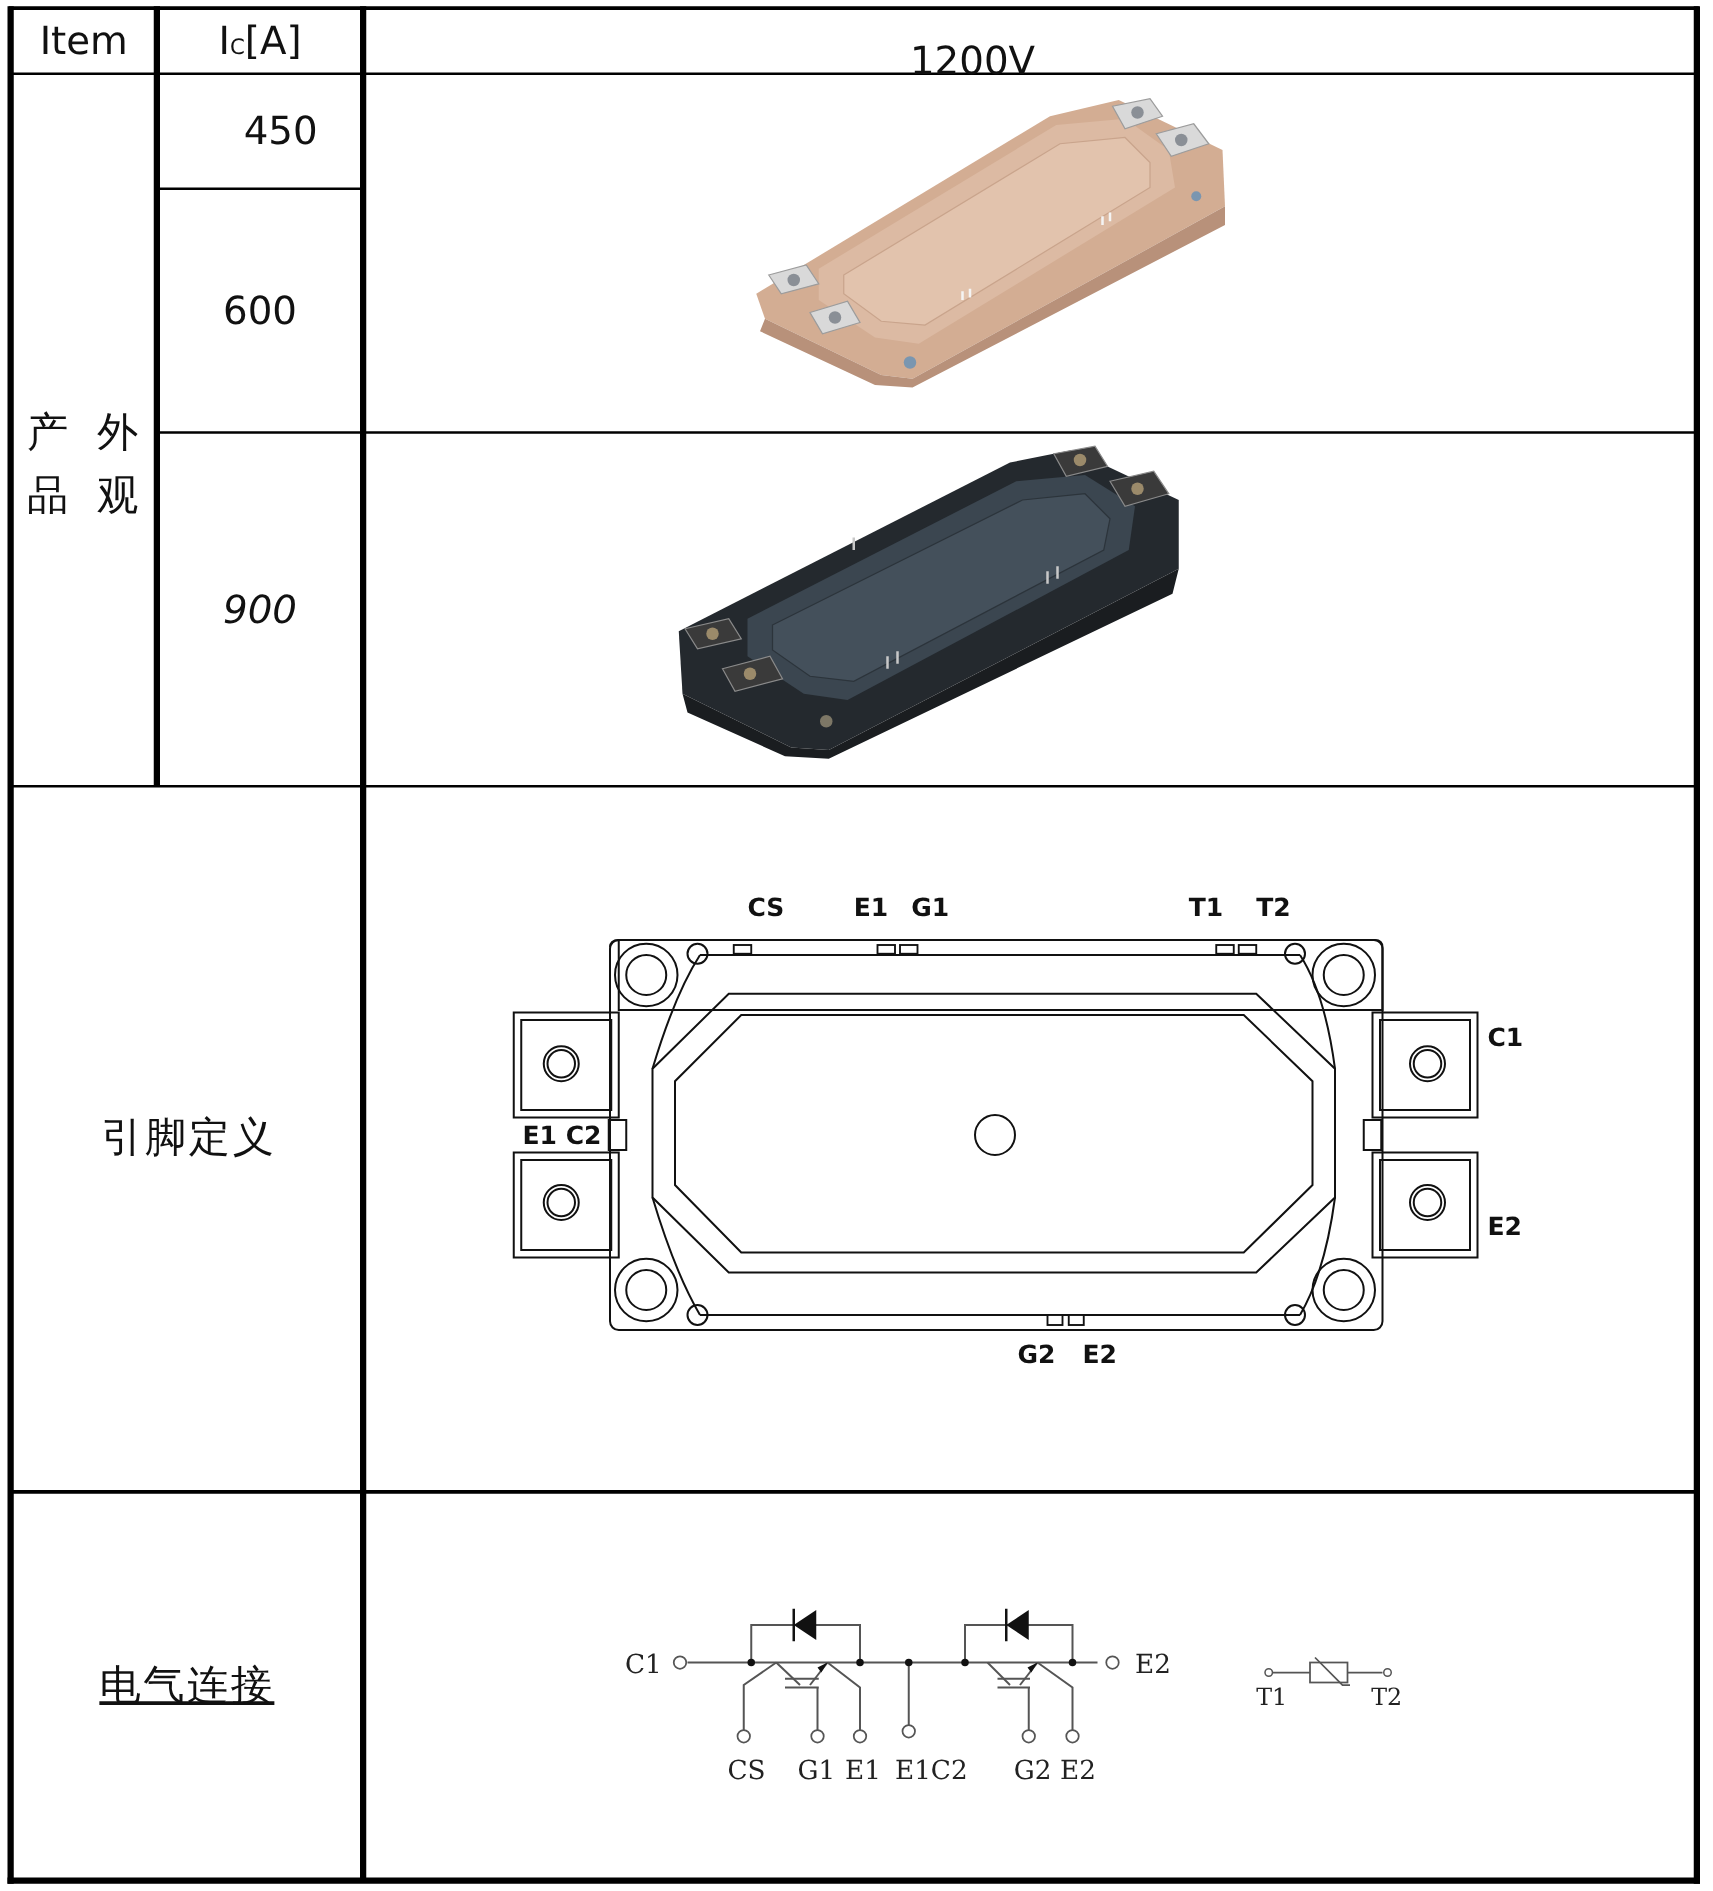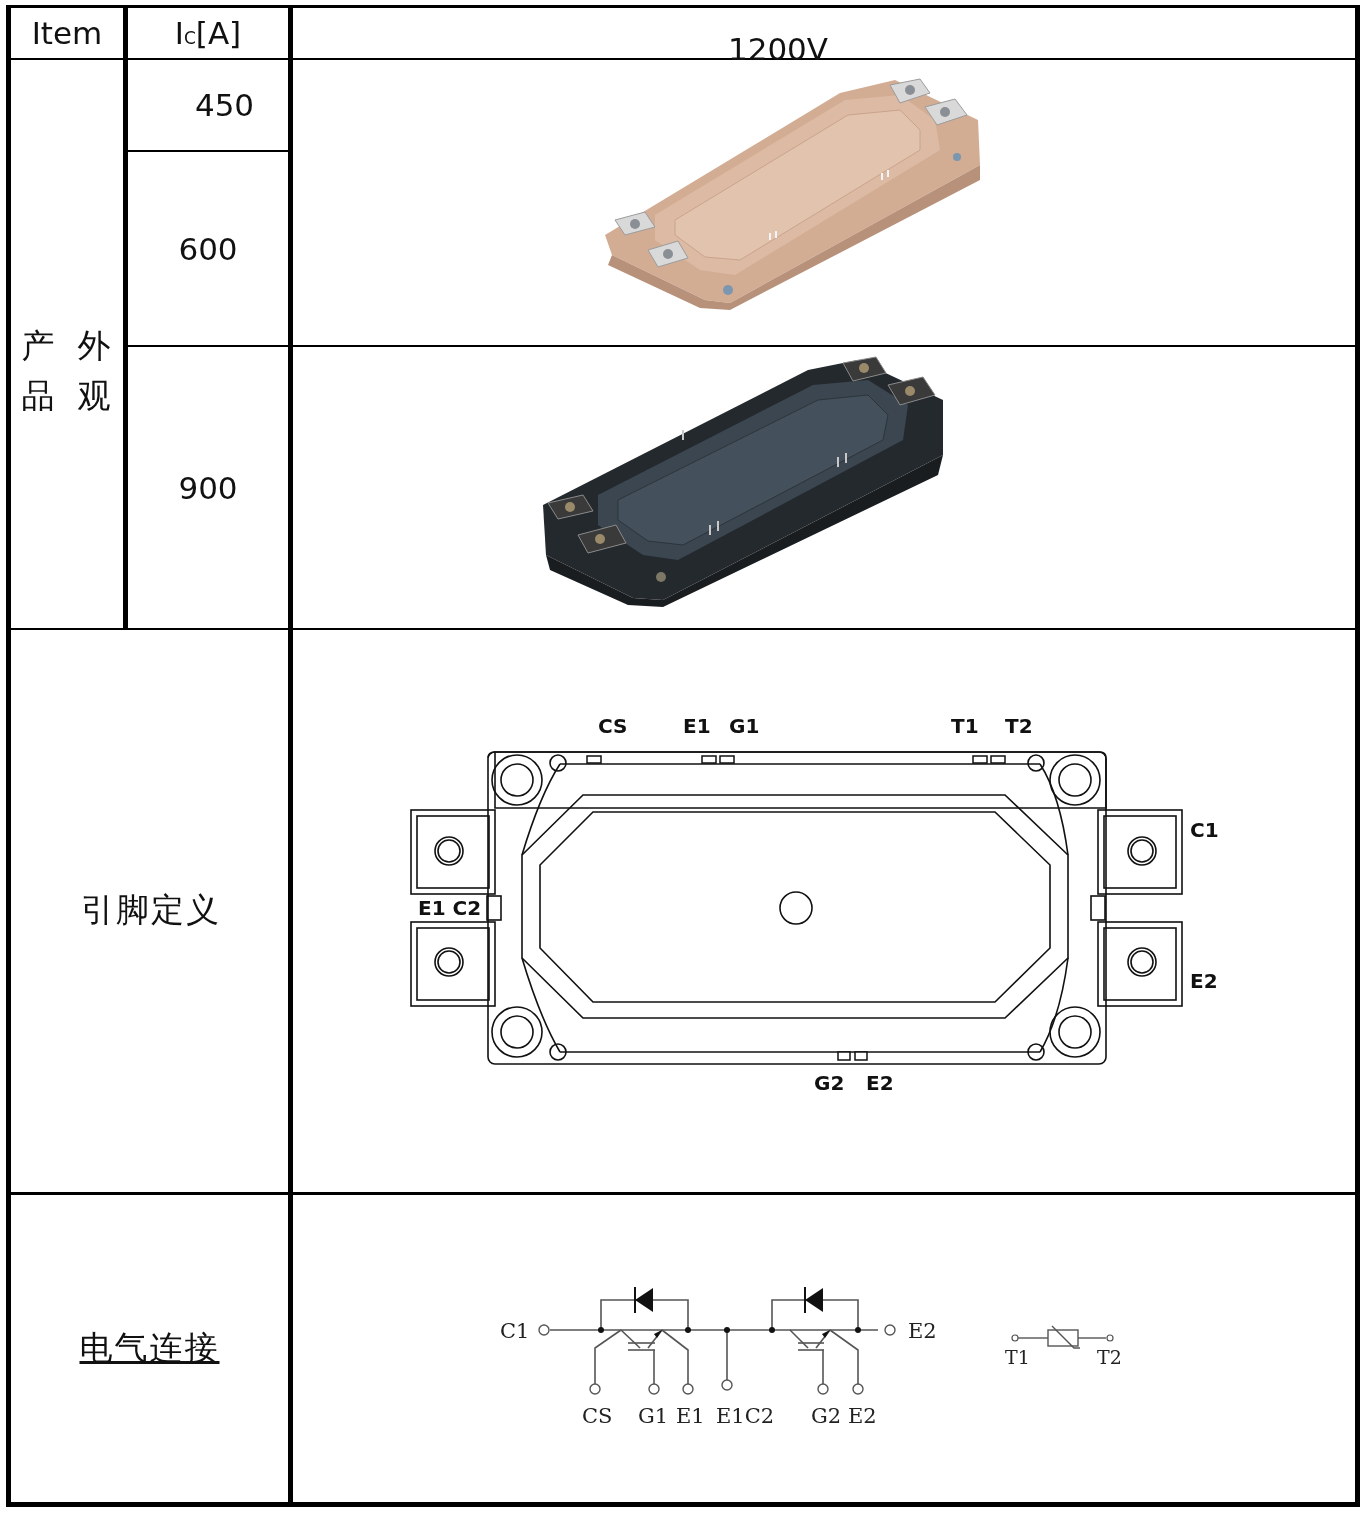--- a/index.html
+++ b/index.html
@@ -39,21 +39,21 @@
 </div>
 <div class="cell-text" style="left:293px;top:24px;width:970px;height:50px;">1200V</div>
 
 <div class="cell-text cjk" style="left:11px;top:295px;width:112px;height:100px;flex-direction:row;margin-top:26px;">
   <span>产品</span>
   <span>外观</span>
 </div>
 
 <div class="cell-text" style="left:128px;top:60px;width:193px;height:90px;">450</div>
 <div class="cell-text" style="left:128px;top:152px;width:160px;height:193px;">600</div>
-<div class="cell-text" style="left:128px;top:347px;width:160px;height:281px;">900</div>
+<div class="cell-text" style="left:128px;top:347px;width:160px;height:281px;font-style:italic;">900</div>
 
 <svg style="left:600px;top:75px;" width="385" height="235" viewBox="0 0 385 235">
 
   <polygon points="5,160 240,18 295,5 378,45 380,90 130,228 105,225 12,180" fill="#d3ad93"></polygon>
 
   <polygon points="12,180 105,225 130,228 380,90 380,105 130,235 100,233 8,190" fill="#b8917a"></polygon>
 
   <polygon points="55,140 245,25 300,20 335,45 340,75 135,200 100,195 55,165" fill="#dcbaa3"></polygon>
   <polygon points="75,145 248,40 300,35 320,55 320,75 140,185 105,182 75,160" fill="#e2c3ad" stroke="#c9a48c" stroke-width="1"></polygon>
 

